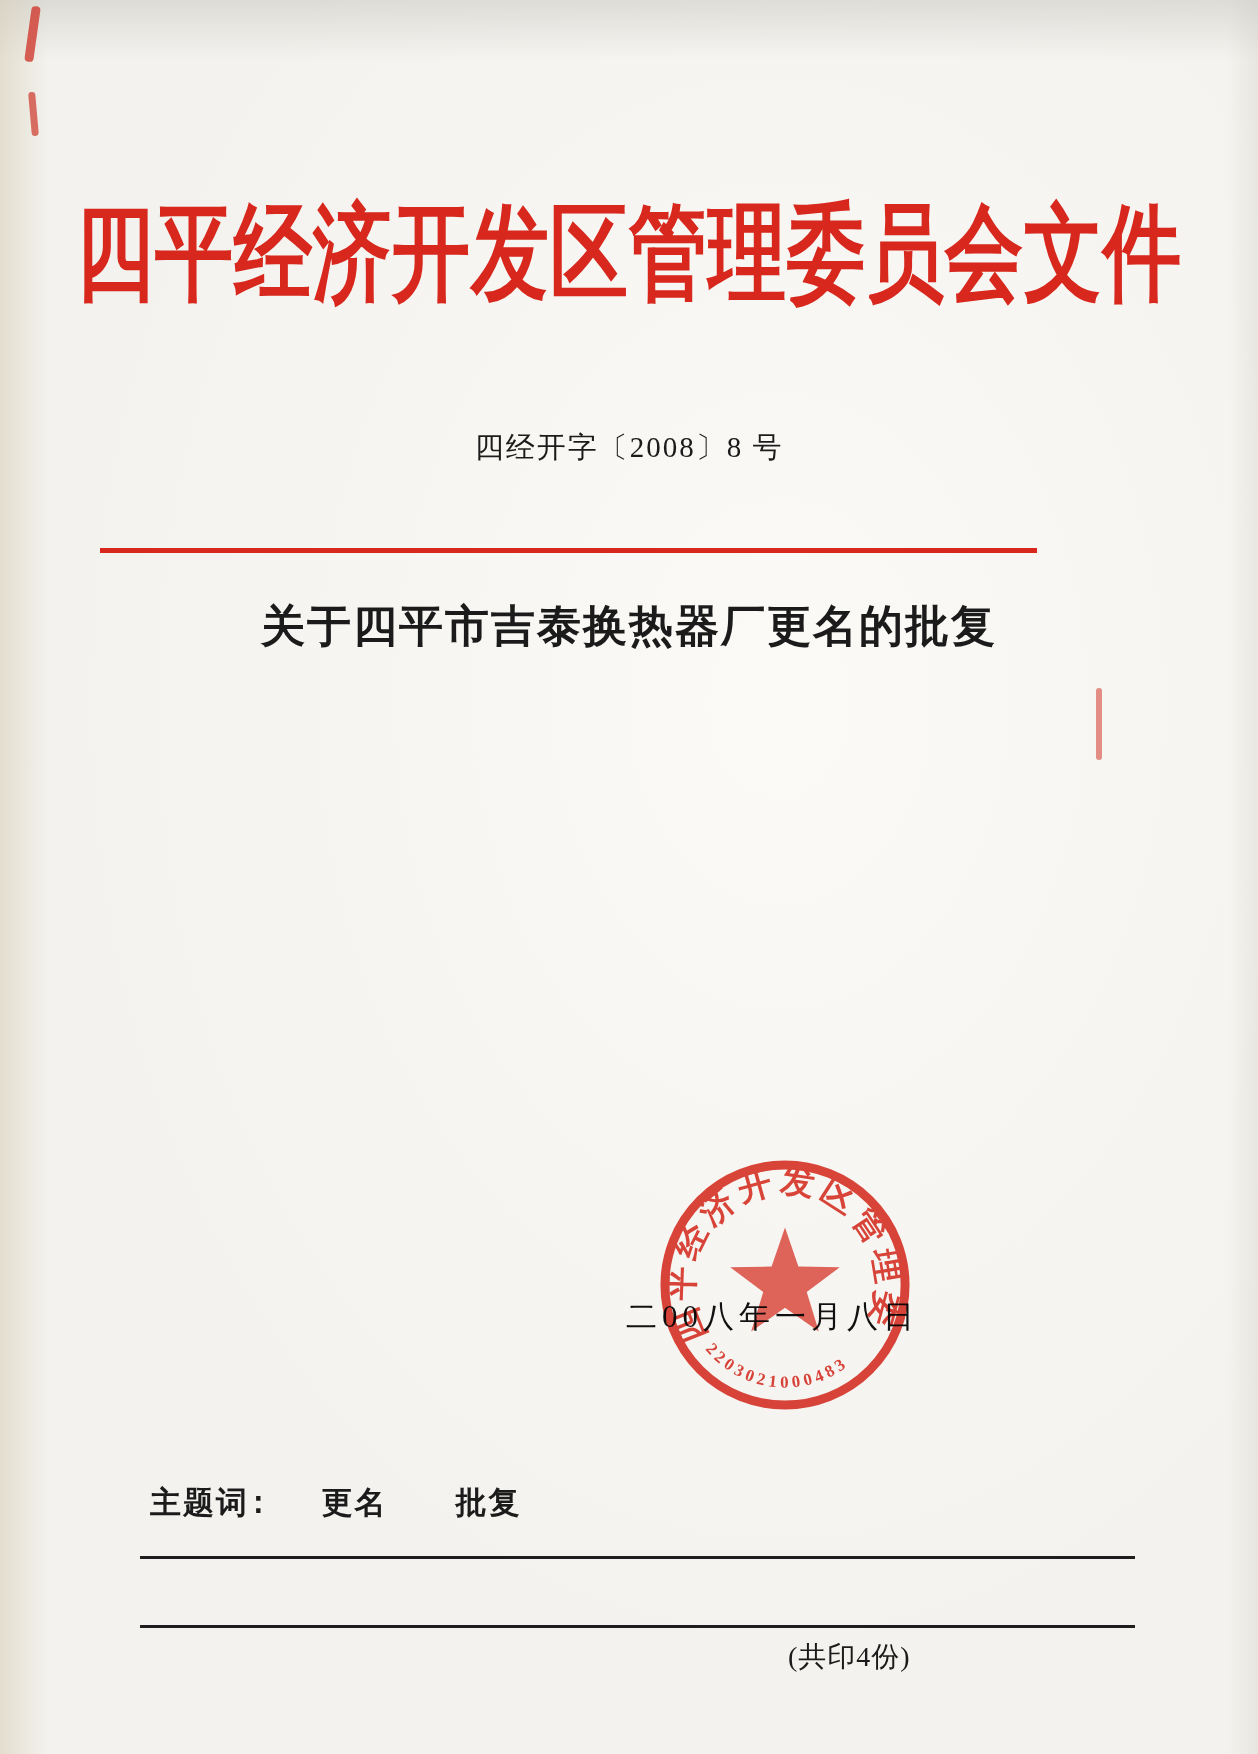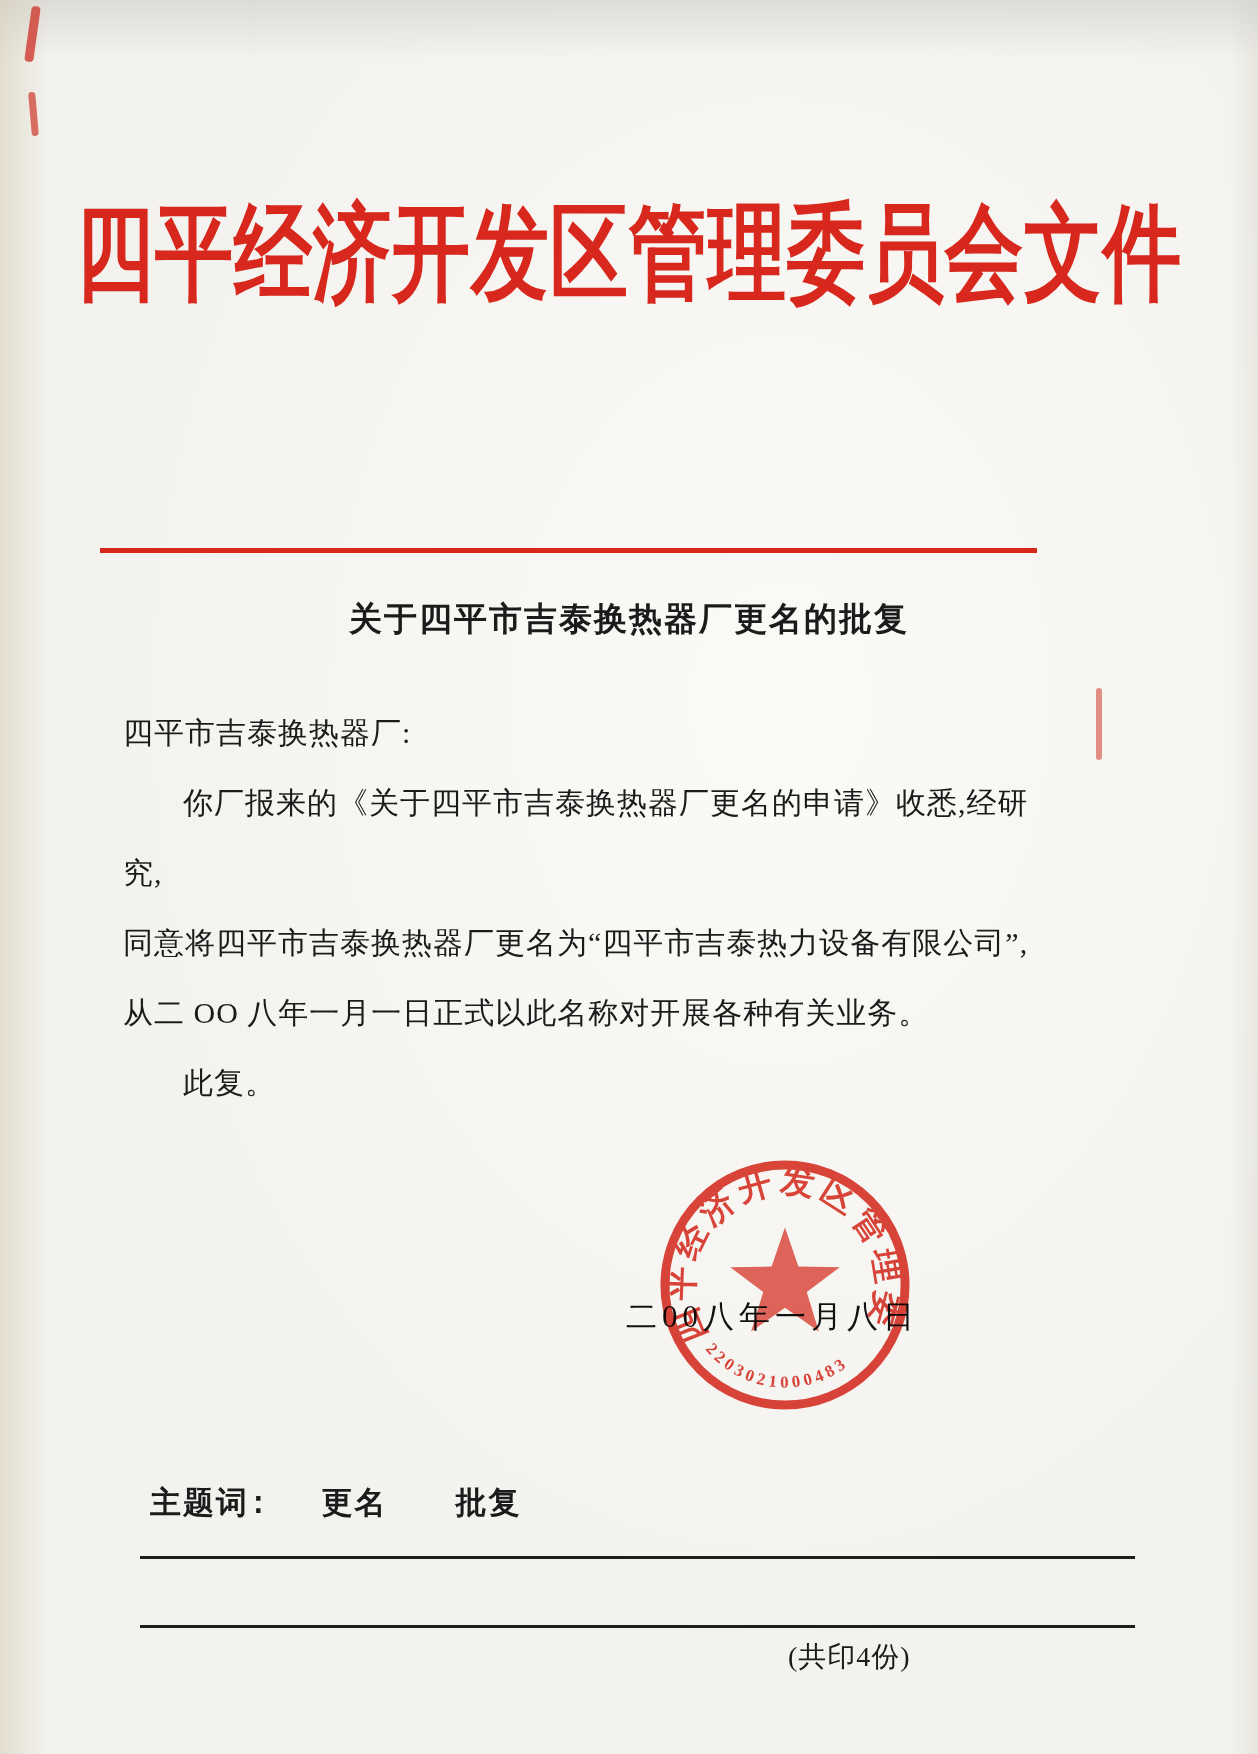--- a/index.html
+++ b/index.html
@@ -31,21 +31,21 @@
     text-align:center; font-size:29px; letter-spacing:2px;
   }
   .red-rule {
     position:absolute; top:548px; left:100px; width:937px; height:5px;
     background:#d8271c;
   }
   .doc-title {
     position:absolute; top:597px; left:0; width:100%;
     text-align:center;
     font-family:"Liberation Sans","DejaVu Sans",sans-serif;
-    font-size:33px; font-weight:bold; letter-spacing:2px;
+    font-size:44px; font-weight:bold; letter-spacing:2px;
   }
   .body-block {
     position:absolute; top:698px; left:123px; width:922px;
     font-size:30px; line-height:70px; letter-spacing:1px;
   }
   .indent { text-indent:2em; }
   .sign-date {
     position:absolute; top:1296px; left:600px; width:345px;
     text-align:center; font-size:31px; letter-spacing:5px;
     color:#111;
@@ -84,32 +84,26 @@
 <body>
 
 <div class="page">
 
   <div class="ink-mark mark-a"></div>
   <div class="ink-mark mark-b"></div>
   <div class="ink-mark mark-c"></div>
 
   <div class="letterhead">四平经济开发区管理委员会文件</div>
 
+  <div class="doc-number">四经开字〔2008〕8 号</div>
 
   <div class="red-rule"></div>
 
   <div class="doc-title">关于四平市吉泰换热器厂更名的批复</div>
 
-  <div class="body-block">
-    <div>四平市吉泰换热器厂:</div>
-    <div class="indent">你厂报来的《关于四平市吉泰换热器厂更名的申请》收悉,经研究,</div>
-    <div>同意将四平市吉泰换热器厂更名为“四平市吉泰热力设备有限公司”,</div>
-    <div>从二 OO 八年一月一日正式以此名称对开展各种有关业务。</div>
-    <div class="indent">此复。</div>
-  </div>
 
   <div class="sign-date">二00八年一月八日</div>
 
   <svg class="seal" viewBox="0 0 260 260" xmlns="http://www.w3.org/2000/svg">
     <defs>
       <path id="sealRingArc" d="M 55,185 A 93,93 0 1 1 205,185" fill="none"></path>
       <path id="sealSerialArc" d="M 33,165 A 103,103 0 0 0 227,165" fill="none"></path>
     </defs>
     <circle cx="130" cy="130" r="121" fill="none" stroke="#dd3226" stroke-width="9"></circle>
     <polygon points="170,114 183.5,153.4 225.2,154.1 191.9,179.1 204.1,218.9 170,195 135.9,218.9 148.1,179.1 114.8,154.1 156.5,153.4" transform="translate(-40,-42)" fill="#de372a" opacity="0.85"></polygon>

